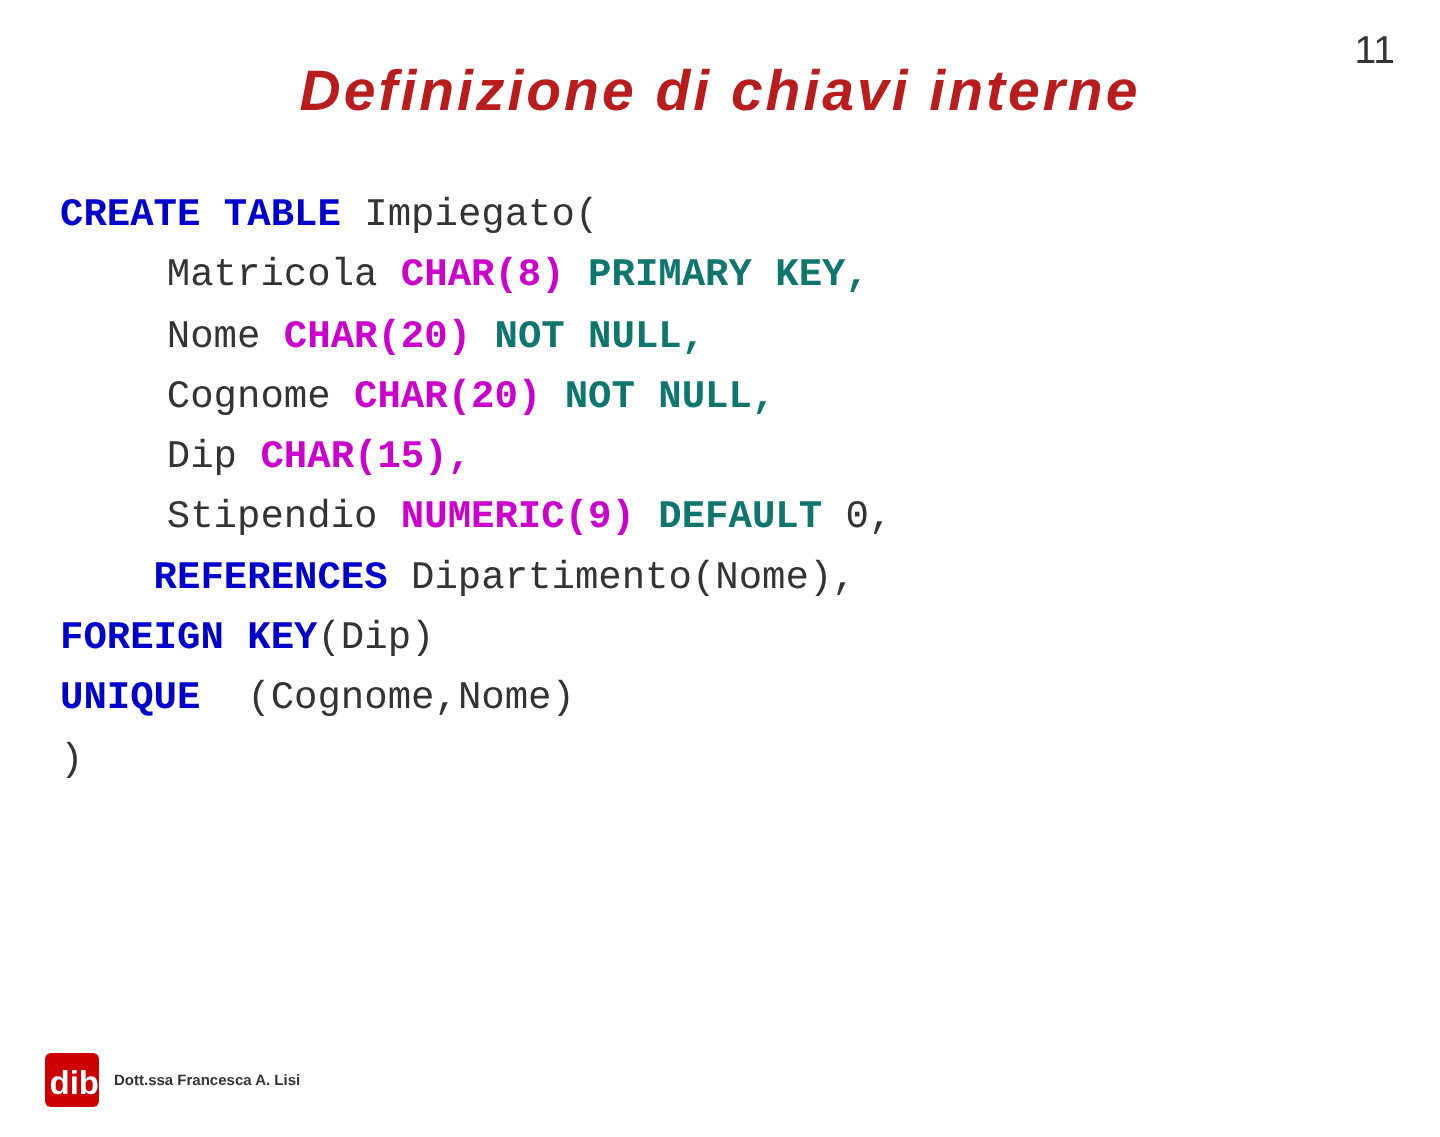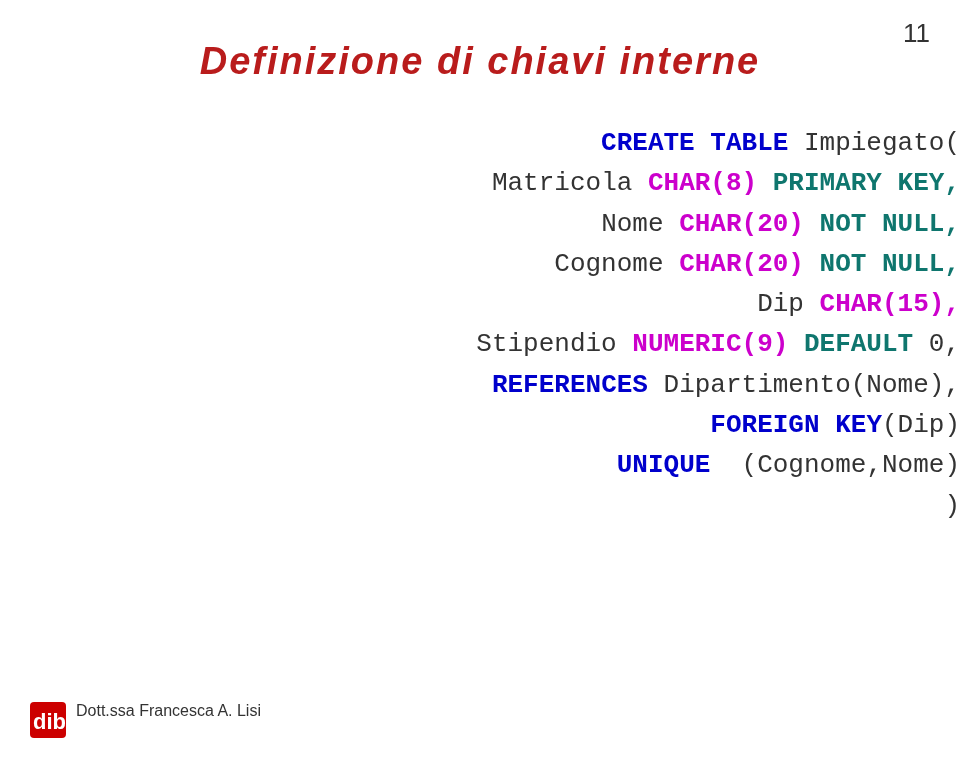--- a/index.html
+++ b/index.html
@@ -36,21 +36,20 @@
       color: #b91c1c;
       font-style: italic;
       letter-spacing: 2px;
     }
 
     .code-block {
       margin-left: 40px;
       margin-top: 10px;
       font-size: 26px;
       line-height: 1.55;
-      text-align: right;
     }
 
     .kw-blue {
       color: #0000cc;
       font-weight: bold;
     }
 
     .kw-green {
       color: #0f766e;
       font-weight: bold;
@@ -72,38 +71,40 @@
 
     .indent1 {
       padding-left: 40px;
     }
 
     .footer {
       position: absolute;
       bottom: 20px;
       left: 30px;
       display: flex;
+      align-items: center;
       gap: 10px;
     }
 
     .dib-logo {
       display: flex;
       align-items: center;
       justify-content: center;
     }
 
     .dib-logo svg {
       width: 36px;
       height: 36px;
     }
 
     .footer-text {
       font-family: Arial, sans-serif;
-      font-size: 16px;
+      font-size: 10px;
       color: #333;
+      font-weight: bold;
     }
   </style>
 </head>
 <body>
 
 <div class="page-number">11</div>
 
 <div class="title">Definizione di chiavi interne</div>
 
 <div class="code-block">

